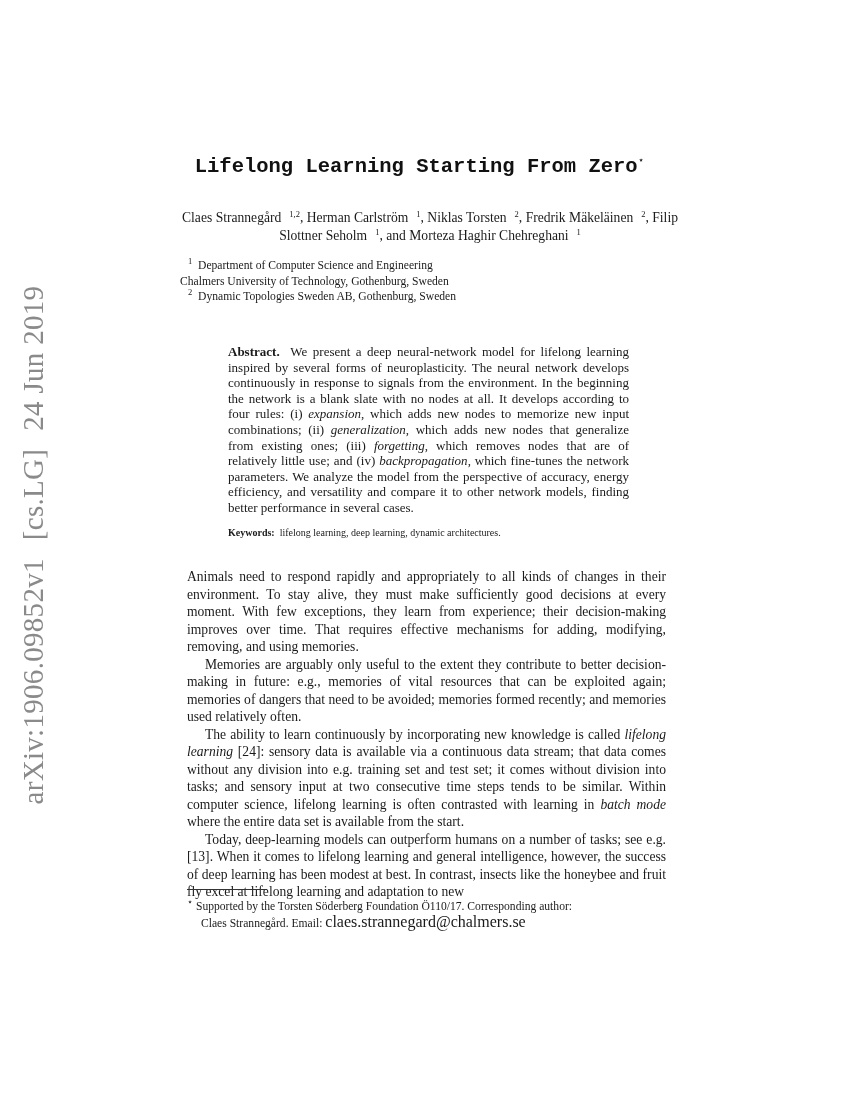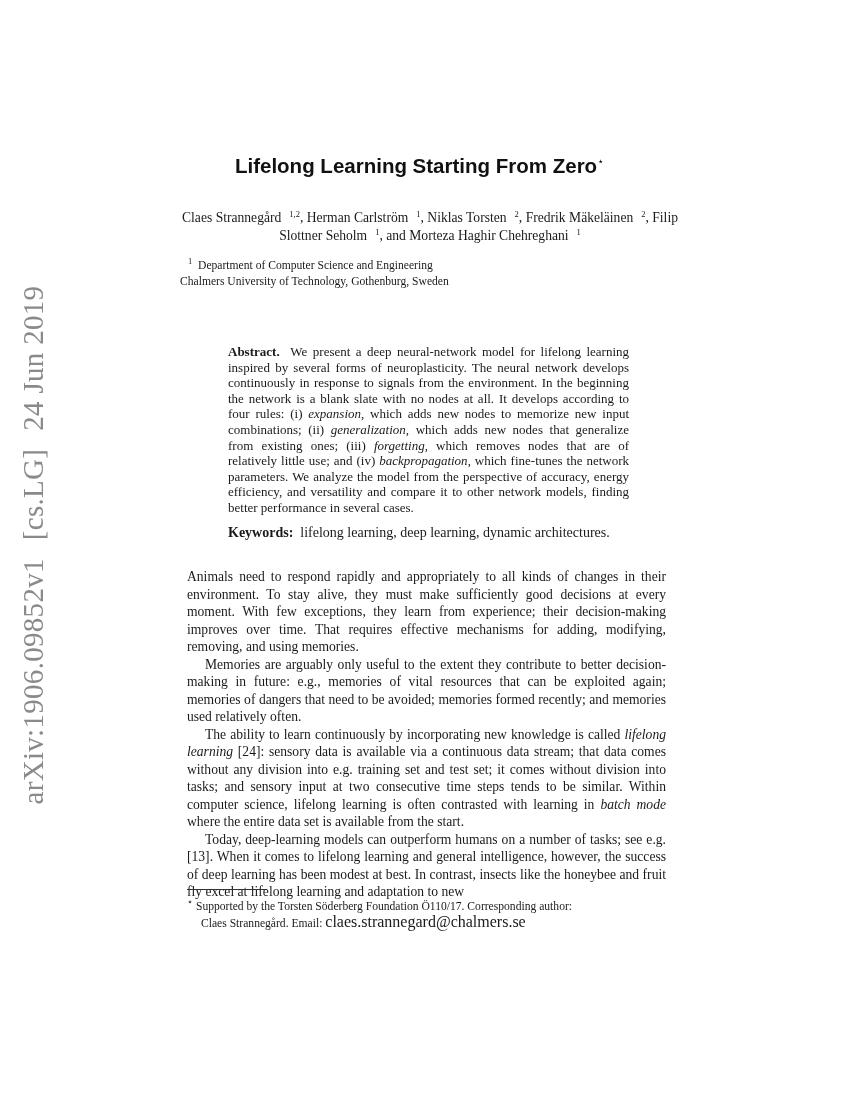--- a/index.html
+++ b/index.html
@@ -10,40 +10,40 @@
     .page { position: absolute; left: 0; top: 0; width: 850px; height: 1100px; background: #fff; }
     .stamp {
       position: absolute; left: 33px; top: 536px;
       transform: translate(-50%, -50%) rotate(-90deg);
       white-space: nowrap; color: #8a8a8a;
       font-family: "Liberation Serif", serif; font-size: 29px; letter-spacing: 0.3px;
     }
     .stamp span { margin-right: 18px; }
     .title {
       position: absolute; left: 0; width: 839px; top: 154px; text-align: center;
-      font-family: Liberation Sans, sans-serif; font-weight: bold; font-size: 20.5px; color: #111;
+      font-family: Liberation Mono, monospace; font-weight: bold; font-size: 20.5px; color: #111;
     }
     .title sup { font-size: 11px; vertical-align: 8px; font-weight: normal; }
     .authors {
       position: absolute; left: 180px; width: 500px; top: 209px; text-align: center;
       font-family: "Liberation Serif", serif; font-size: 13.6px; line-height: 18px;
     }
     .authors sup, .affil sup { font-size: 8.5px; vertical-align: 5px; line-height: 0; margin-left: 8px; }
     .affil {
       position: absolute; left: 180px; width: 500px; top: 258px; 
       font-family: "Liberation Serif", serif; font-size: 11.6px; line-height: 15.5px;
     }
     .abstract {
       position: absolute; left: 228px; width: 401px; top: 344px;
       font-family: "Liberation Serif", serif; font-size: 13px; line-height: 15.6px; text-align: justify;
     }
     .abstract b { font-weight: bold; }
     .keywords {
       position: absolute; left: 228px; width: 405px; top: 525px;
-      font-family: "Liberation Serif", serif; font-size: 14px; line-height: 15.6px;
+      font-family: "Liberation Serif", serif; font-size: 10px; line-height: 15.6px;
     }
     .body {
       position: absolute; left: 187px; width: 479px; top: 568px;
       font-family: "Liberation Serif", serif; font-size: 13.6px; line-height: 17.5px; text-align: justify;
     }
     .body p { margin: 0; text-indent: 0; }
     .body p.ind { text-indent: 18px; }
     .footrule { position: absolute; left: 187px; top: 889px; width: 80px; border-top: 1px solid #333; }
     .footnote {
       position: absolute; left: 187px; width: 479px; top: 894px;
@@ -67,20 +67,21 @@
     <span>Herman Carlström</span><sup>1</sup>,
     <span>Niklas Torsten</span><sup>2</sup>,
     <span>Fredrik Mäkeläinen</span><sup>2</sup>,
     <span>Filip Slottner Seholm</span><sup>1</sup>, and
     <span>Morteza Haghir Chehreghani</span><sup>1</sup>
   </div>
 
   <div class="affil">
     <div><sup>1</sup>&nbsp; <span>Department of Computer Science and Engineering</span></div>
     <div>Chalmers University of Technology, Gothenburg, Sweden</div>
+    <div><sup>2</sup>&nbsp; <span>Dynamic Topologies Sweden AB, Gothenburg, Sweden</span></div>
   </div>
 
   <div class="abstract"><b>Abstract.</b>&nbsp; <span>We present a deep neural-network model for lifelong learning inspired by several forms of neuroplasticity. The neural network develops continuously in response to signals from the environment. In the beginning the network is a blank slate with no nodes at all. It develops according to four rules: (i) </span><i>expansion</i><span>, which adds new nodes to memorize new input combinations; (ii) </span><i>generalization</i><span>, which adds new nodes that generalize from existing ones; (iii) </span><i>forgetting</i><span>, which removes nodes that are of relatively little use; and (iv) </span><i>backpropagation</i><span>, which fine-tunes the network parameters. We analyze the model from the perspective of accuracy, energy efficiency, and versatility and compare it to other network models, finding better performance in several cases.</span></div>
 
   <div class="keywords"><b>Keywords:</b>&nbsp; <span>lifelong learning, deep learning, dynamic architectures.</span></div>
 
   <div class="body">
     <p>Animals need to respond rapidly and appropriately to all kinds of changes in their environment. To stay alive, they must make sufficiently good decisions at every moment. With few exceptions, they learn from experience; their decision-making improves over time. That requires effective mechanisms for adding, modifying, removing, and using memories.</p>
     <p class="ind">Memories are arguably only useful to the extent they contribute to better decision-making in future: e.g., memories of vital resources that can be exploited again; memories of dangers that need to be avoided; memories formed recently; and memories used relatively often.</p>
     <p class="ind"><span>The ability to learn continuously by incorporating new knowledge is called </span><i>lifelong learning</i><span> [24]: sensory data is available via a continuous data stream; that data comes without any division into e.g. training set and test set; it comes without division into tasks; and sensory input at two consecutive time steps tends to be similar. Within computer science, lifelong learning is often contrasted with learning in </span><i>batch mode</i><span> where the entire data set is available from the start.</span></p>

